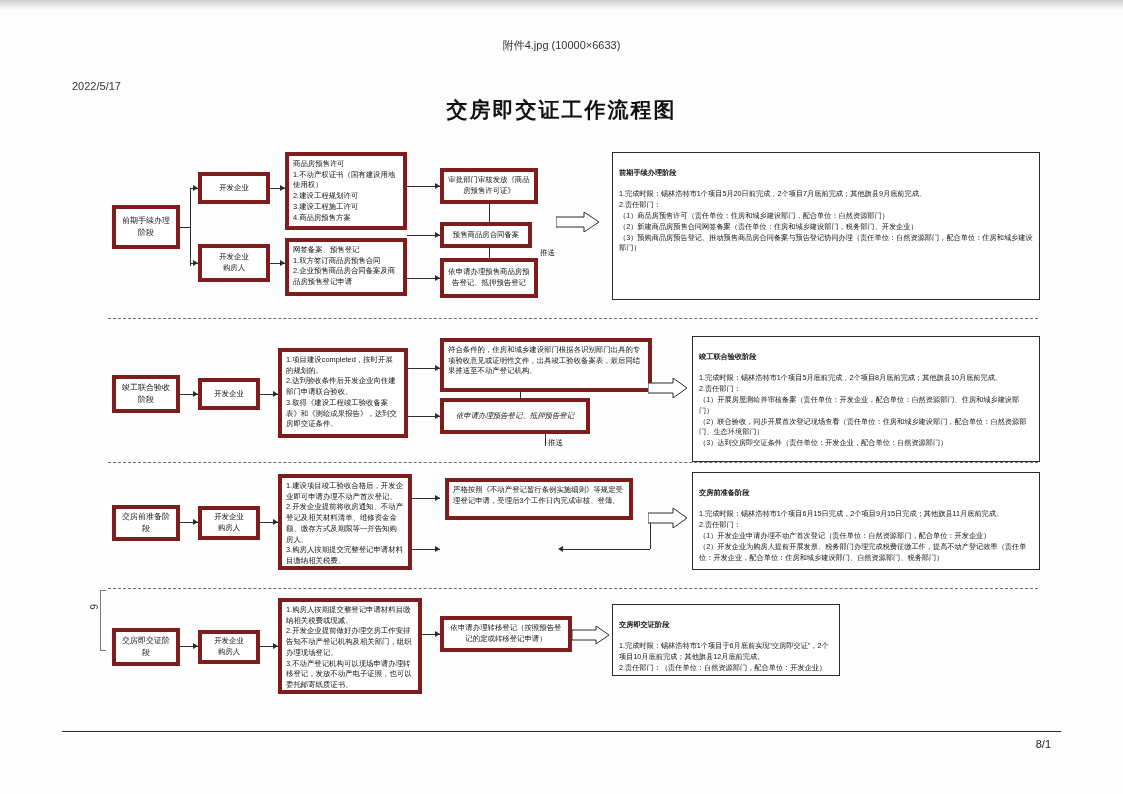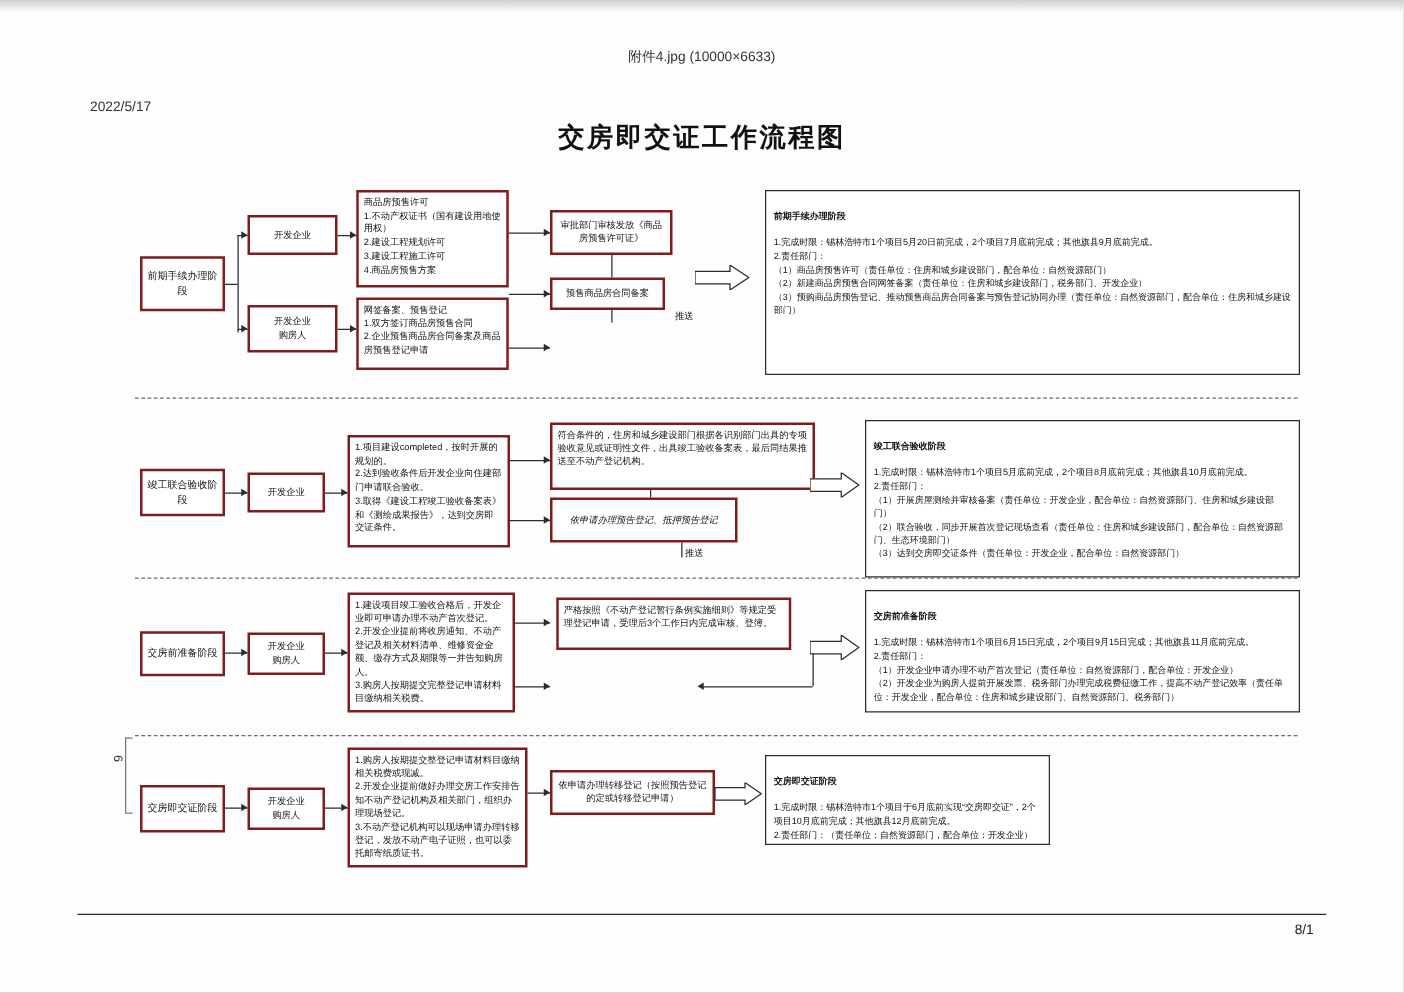--- a/index.html
+++ b/index.html
@@ -25,21 +25,21 @@
   .ftr{
     position:absolute;bottom:44px;font-size:11px;color:#222;
   }
   .ftr-left{left:72px;}
   .ftr-right{right:72px;}
   .ftr-line{
     position:absolute;left:62px;right:62px;bottom:62px;height:1px;background:#2b2b2b;
   }
   
   .box{
-    position:absolute;border:2px solid #7f1d1d;background:#fff;
+    position:absolute;border:4px solid #7f1d1d;background:#fff;
     box-sizing:border-box;font-size:7.4px;line-height:1.45;color:#111;
     padding:3px 4px;white-space:pre-line;overflow:hidden;
   }
   .box.center{display:flex;align-items:center;justify-content:center;text-align:center;}
   .box.lead{font-size:8px;}
   .note{
     position:absolute;border:1px solid #2c2c2c;background:#fff;box-sizing:border-box;
     font-size:7.2px;line-height:1.5;color:#111;padding:4px 6px;white-space:pre-line;overflow:hidden;
   }
   
@@ -84,20 +84,21 @@
 1.不动产权证书（国有建设用地使用权）
 2.建设工程规划许可
 3.建设工程施工许可
 4.商品房预售方案</div>
   <div class="box" style="left:285px;top:238px;width:122px;height:58px;">网签备案、预售登记
 1.双方签订商品房预售合同
 2.企业预售商品房合同备案及商品房预售登记申请</div>
 
   <div class="box center" style="left:440px;top:168px;width:98px;height:36px;">审批部门审核发放《商品房预售许可证》</div>
   <div class="box center" style="left:440px;top:222px;width:92px;height:26px;">预售商品房合同备案</div>
+  <div class="box center" style="left:440px;top:258px;width:98px;height:40px;">依申请办理预售商品房预告登记、抵押预告登记</div>
 
   <div class="note" style="left:612px;top:152px;width:428px;height:148px;">
     <div style="font-weight:bold;">前期手续办理阶段</div>
     <div>1.完成时限：锡林浩特市1个项目5月20日前完成，2个项目7月底前完成；其他旗县9月底前完成。
 2.责任部门：
 （1）商品房预售许可（责任单位：住房和城乡建设部门，配合单位：自然资源部门）
 （2）新建商品房预售合同网签备案（责任单位：住房和城乡建设部门，税务部门、开发企业）
 （3）预购商品房预告登记、推动预售商品房合同备案与预告登记协同办理（责任单位：自然资源部门，配合单位：住房和城乡建设部门）</div>
   </div>
 

